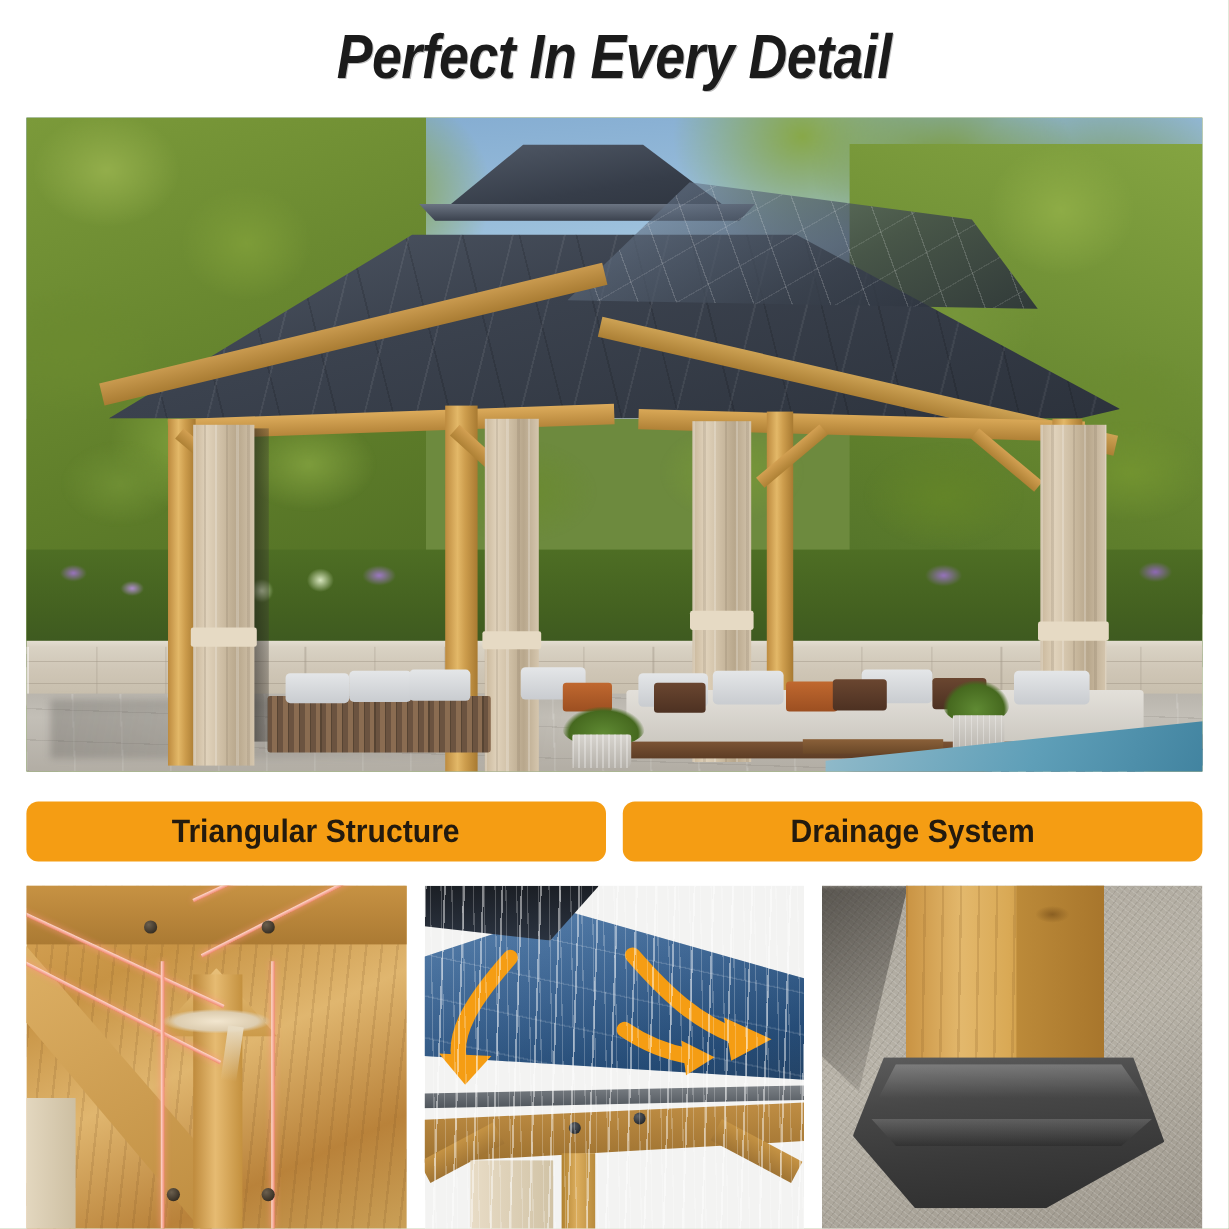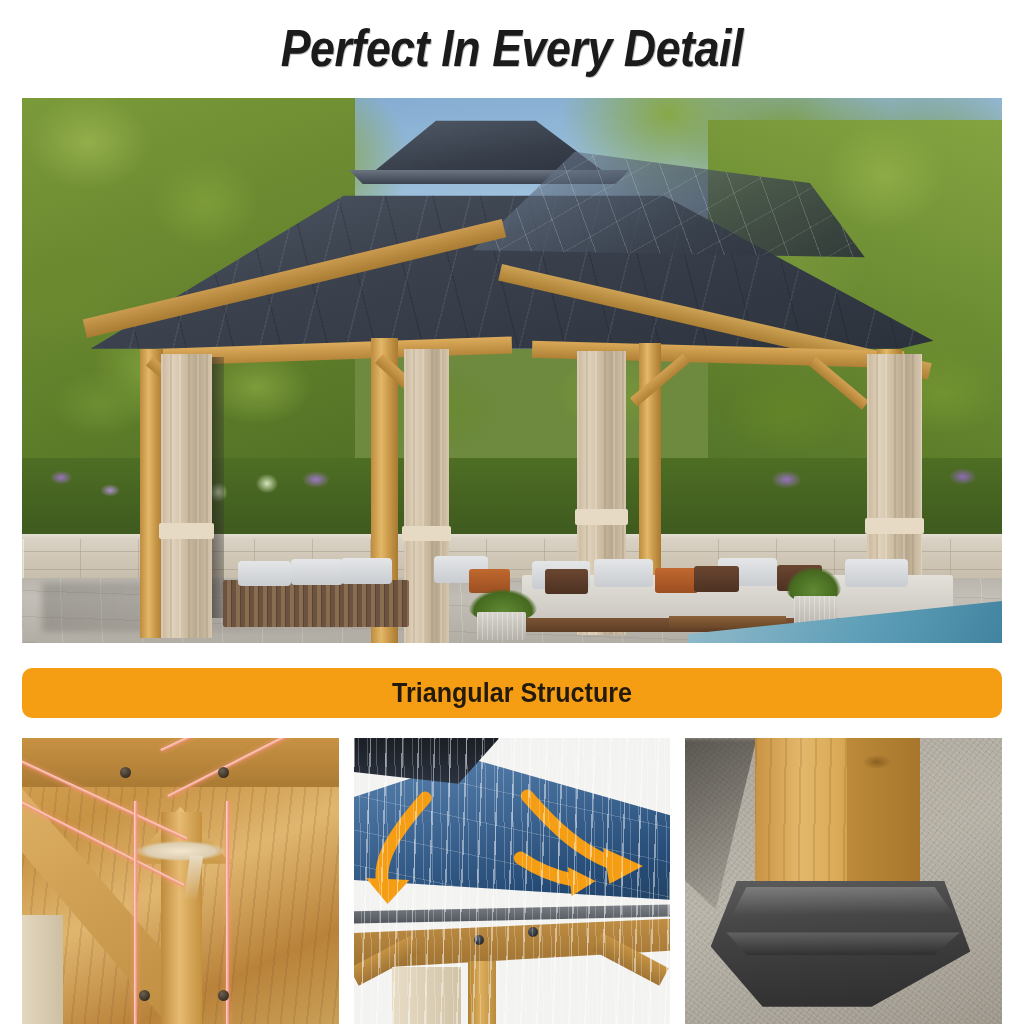--- a/index.html
+++ b/index.html
@@ -562,20 +562,23 @@
 
     <div class="pool-coping"></div>
     <div class="pool-tile"></div>
     <div class="pool"></div>
   </div>
 </div>
 
 <div class="badge-row">
   <div class="badge">
     <span class="badge-text">Triangular Structure</span>
+  </div>
+  <div class="badge">
+    <span class="badge-text">Drainage System</span>
   </div>
 </div>
 
 <div class="panel-row">
 
   <div class="panel">
     <div class="p1-bg"></div>
     <div class="p1-beam-h"></div>
     <div class="p1-v-left"></div>
     <div class="p1-wedge"></div>

